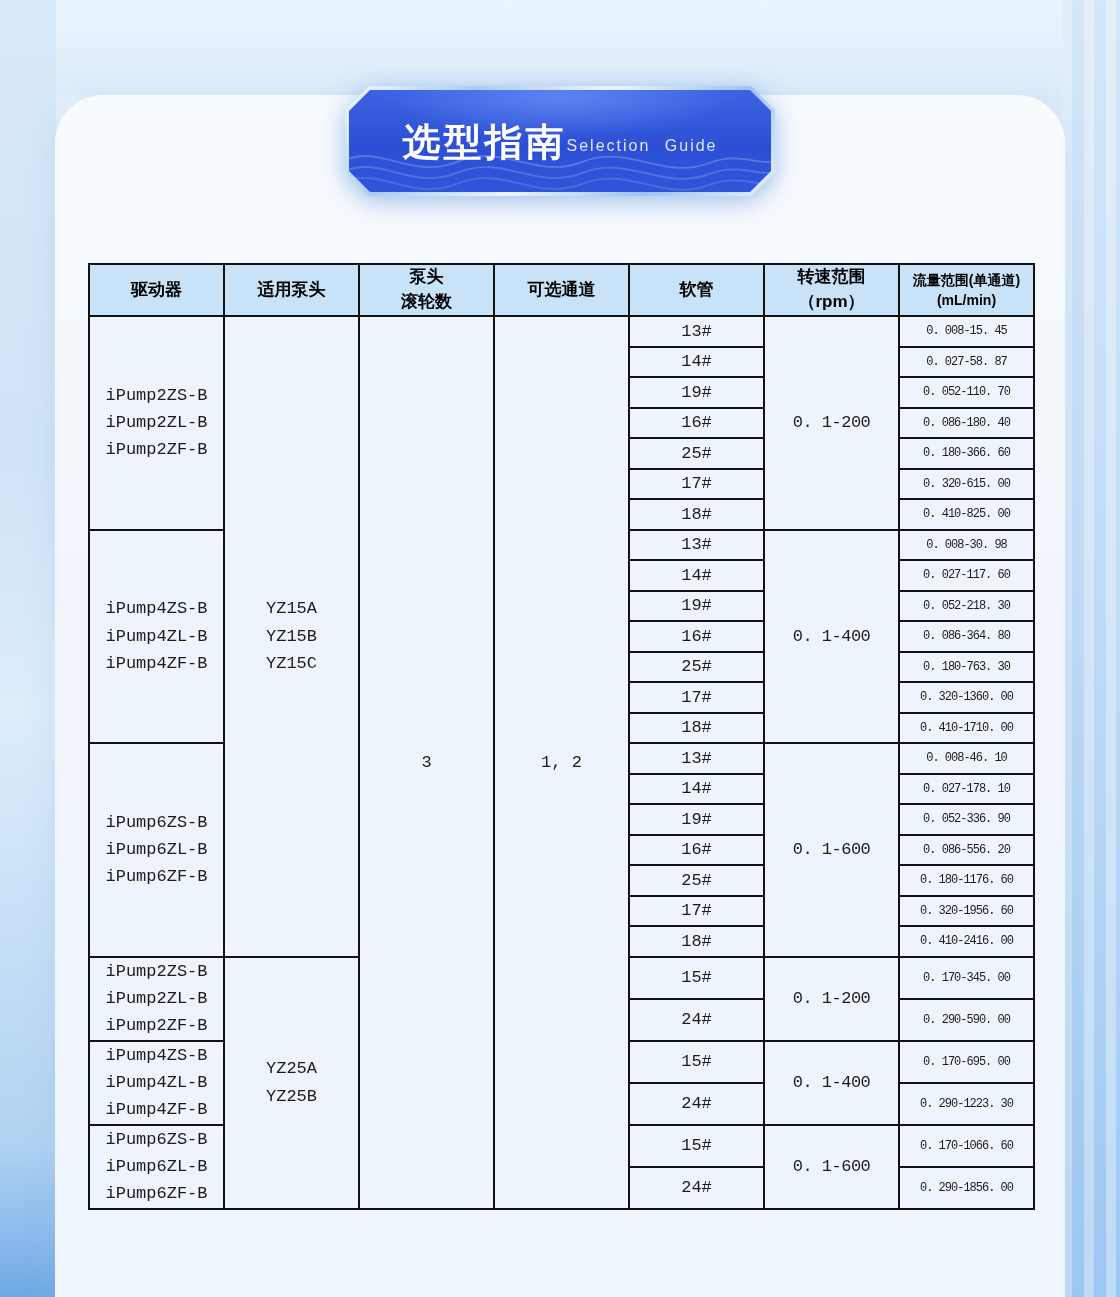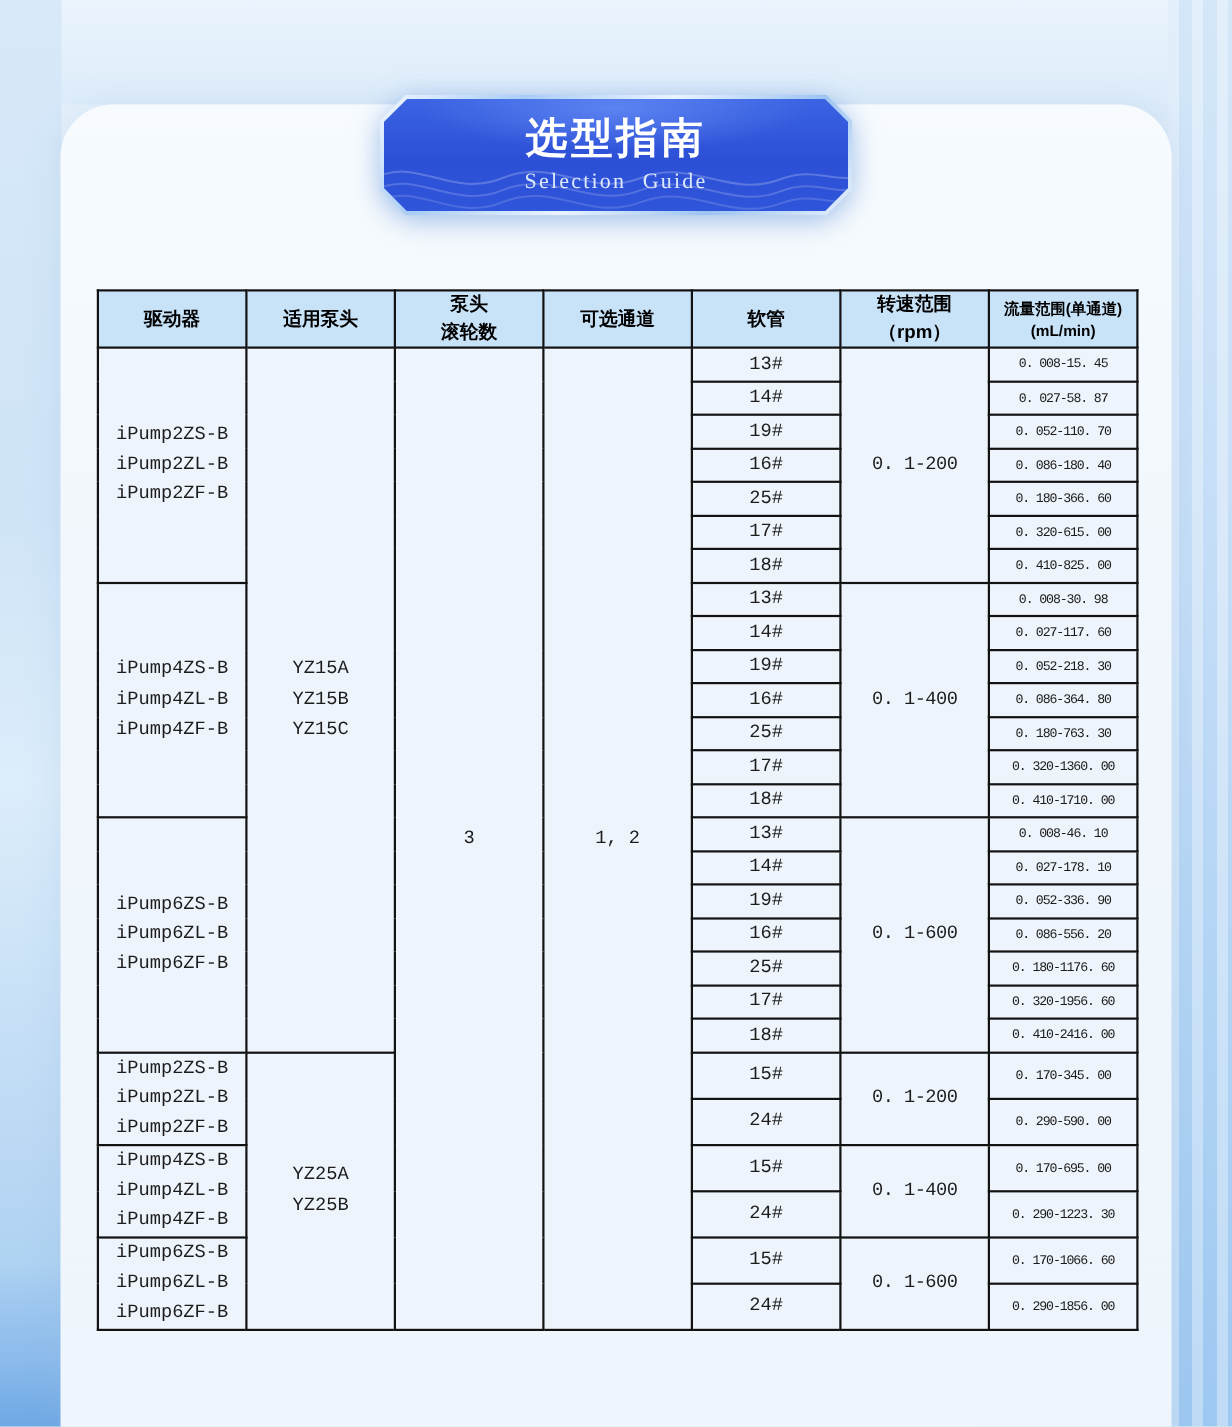--- a/index.html
+++ b/index.html
@@ -28,23 +28,23 @@
   .banner-wrap{position:absolute;left:50%;transform:translateX(-50%);top:86px;
     filter:drop-shadow(0 5px 12px rgba(90,140,215,.55));z-index:5;}
   .banner-border{width:430px;height:110px;padding:4px;box-sizing:border-box;
     background:linear-gradient(135deg,#f2f8ff 0%,#a9cdf6 25%,#eaf4ff 50%,#9dc4f2 75%,#e6f1fd 100%);
     clip-path:polygon(24px 0,calc(100% - 24px) 0,100% 24px,100% calc(100% - 24px),calc(100% - 24px) 100%,24px 100%,0 calc(100% - 24px),0 24px);}
   .banner-inner{position:relative;width:100%;height:100%;box-sizing:border-box;
     clip-path:polygon(21px 0,calc(100% - 21px) 0,100% 21px,100% calc(100% - 21px),calc(100% - 21px) 100%,21px 100%,0 calc(100% - 21px),0 21px);
     background:
       radial-gradient(ellipse 60% 55% at 50% 8%,rgba(120,160,255,.55),rgba(120,160,255,0) 70%),
       linear-gradient(180deg,#3b63e2 0%,#2c4fd6 55%,#2f55da 100%);
-    display:flex;flex-direction:column;align-items:center;justify-content:center;border-radius:22px;}
+    display:flex;flex-direction:row;align-items:center;justify-content:center;border-radius:22px;}
   .banner-title{color:#ffffff;font-size:38px;font-weight:bold;letter-spacing:3px;line-height:1;margin-top:2px;}
-  .banner-sub{color:#dce8fb;font-size:20px;letter-spacing:2px;word-spacing:8px;margin-top:9px;font-family:Liberation Serif, serif;}
+  .banner-sub{color:#dce8fb;font-size:16px;letter-spacing:2px;word-spacing:8px;margin-top:9px;}
   .banner-waves{position:absolute;left:0;bottom:0;width:100%;height:64px;pointer-events:none;}
   
   .tbl-wrap{position:absolute;left:88px;top:263px;z-index:3;border-radius:11px;}
   table{border-collapse:collapse;table-layout:fixed;width:945px;
     font-family:"Liberation Mono","DejaVu Sans Mono",monospace;}
   col{width:135px;}
   th,td{border:2px solid #121212;padding:0;text-align:center;vertical-align:middle;
     color:#1c1c1c;background:#eef4fb;}
   th{background:#c8e2f8;font-family:"Liberation Sans","DejaVu Sans",sans-serif;
     font-weight:bold;font-size:17px;color:#000;line-height:1.45;white-space:nowrap;}

